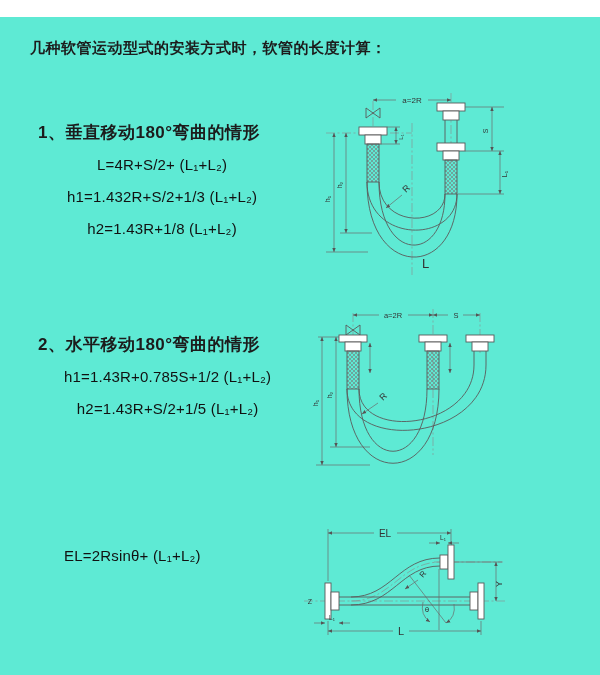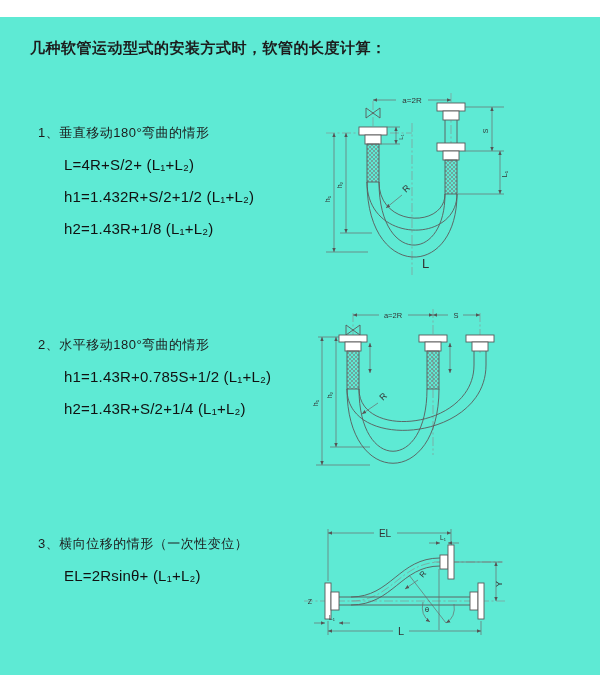--- a/index.html
+++ b/index.html
@@ -1,53 +1,52 @@
 <!DOCTYPE html>
 <html><head>
 <meta charset="utf-8">
 <style>
   html,body{margin:0;padding:0;background:#fff;}
   .page{position:relative;width:600px;height:675px;background:#5eead4;overflow:hidden;
         font-family:"Liberation Sans","DejaVu Sans",sans-serif;color:#1c1c1c;margin-top:17px;}
   .title{position:absolute;left:30px;top:22px;font-size:15px;font-weight:bold;letter-spacing:.5px;}
   .sec{position:absolute;left:38px;}
   #s1{top:106px}#s2{top:318px}#s3{top:517px}
-  .heading{font-size:13px;font-weight:normal;line-height:20px;letter-spacing:.5px;}
-  .formula{margin-left:26px;margin-top:12px;font-size:15px;line-height:20px;letter-spacing:.2px;color:#111;}
+  .heading{font-size:17px;font-weight:bold;line-height:20px;letter-spacing:.5px;}
+  .formula{margin-left:26px;margin-top:12px;font-size:15px;line-height:20px;letter-spacing:.2px;color:#111;text-align:center;}
   svg{position:absolute;}
   #d1{left:310px;top:70px}#d2{left:310px;top:286px}#d3{left:296px;top:502px}
   svg text{font-family:"Liberation Sans","DejaVu Sans",sans-serif;fill:#333;}
   .ln{stroke:#5a5a5a;stroke-width:.9;fill:none;}
   .thin{stroke:#6a6a6a;stroke-width:.7;fill:none;}
   .cl{stroke:#8a8a8a;stroke-width:.6;fill:none;stroke-dasharray:9 2.5 2 2.5;}
   .part{stroke:#5a5a5a;stroke-width:.9;fill:#fff;}
   .braid{stroke:#5a5a5a;stroke-width:.9;}
 </style>
 </head>
 <body>
 
 <div class="page">
 
   <div class="title">几种软管运动型式的安装方式时，软管的长度计算：</div>
 
   <div class="sec" id="s1">
     <div class="heading">1、垂直移动180°弯曲的情形</div>
     <div class="formula">L=4R+S/2+ (L₁+L₂)</div>
-    <div class="formula">h1=1.432R+S/2+1/2 (L₁+L₂)</div>
+    <div class="formula">h1=1.432R+S/2+1/3 (L₁+L₂)</div>
     <div class="formula">h2=1.43R+1/8 (L₁+L₂)</div>
   </div>
 
   <div class="sec" id="s2">
     <div class="heading">2、水平移动180°弯曲的情形</div>
     <div class="formula">h1=1.43R+0.785S+1/2 (L₁+L₂)</div>
-    <div class="formula">h2=1.43R+S/2+1/4 (L₁+L₂)</div>
+    <div class="formula">h2=1.43R+S/2+1/5 (L₁+L₂)</div>
   </div>
 
   <div class="sec" id="s3">
-    <div class="heading">3、横向位移的情形（一次性变位）</div>
     <div class="formula">EL=2Rsinθ+ (L₁+L₂)</div>
   </div>
 
   <svg id="d1" width="282" height="192" viewBox="0 0 282 192">
     <defs>
       <marker id="a1" viewBox="0 0 8 8" refX="7" refY="4" markerWidth="7" markerHeight="7" orient="auto-start-reverse">
         <path d="M0,1 L7,4 L0,7 z" fill="#555"></path>
       </marker>
       <pattern id="p1" width="4" height="4" patternUnits="userSpaceOnUse">
         <path d="M0,0 L4,4 M4,0 L0,4" stroke="#777" stroke-width="0.6"></path>

